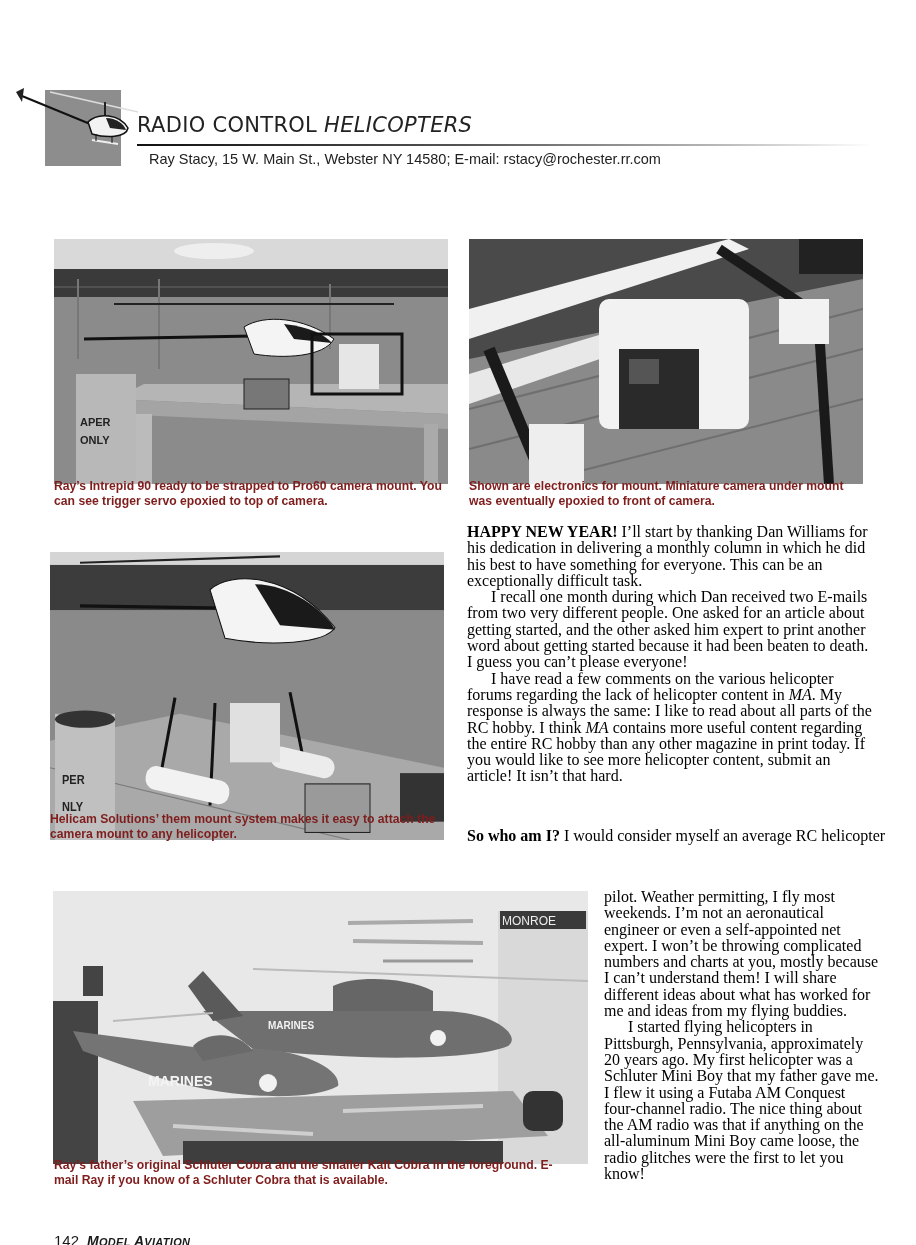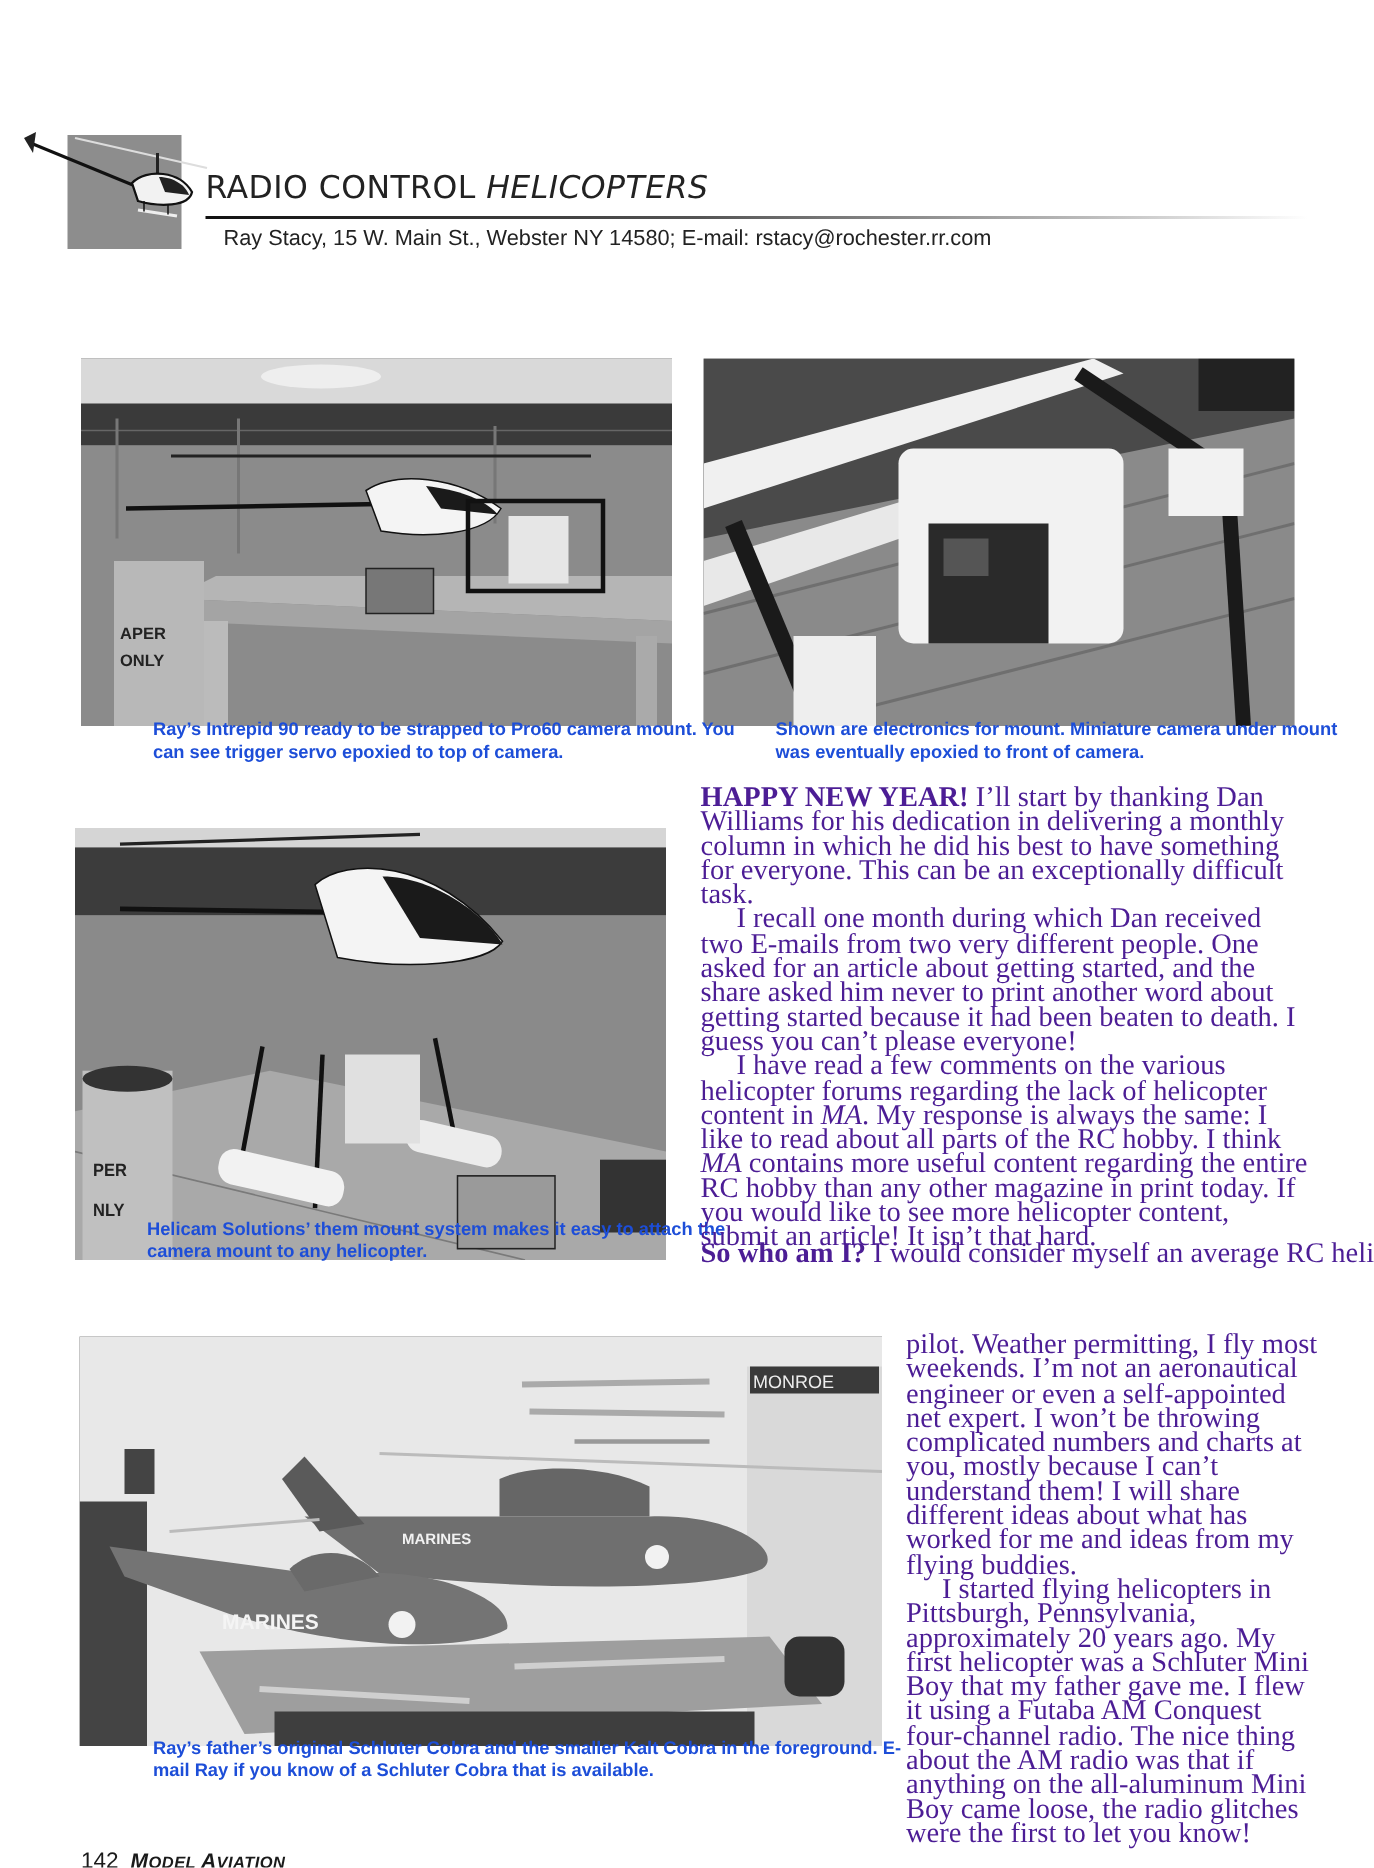--- a/index.html
+++ b/index.html
@@ -17,28 +17,28 @@
 
   
   .photo { overflow: hidden; background: #888; margin-top: 24px; }
   .photo svg { display: block; width: 100%; height: 100%; }
   .p1 { left: 54px; top: 215px; width: 394px; height: 245px; }
   .p2 { left: 469px; top: 215px; width: 394px; height: 245px; }
   .p3 { left: 50px; top: 528px; width: 394px; height: 288px; }
   .p4 { left: 53px; top: 867px; width: 535px; height: 273px; }
 
   
-  .caption { font-family: "Liberation Sans", sans-serif; font-weight: bold; font-size: 12.2px; line-height: 15px; color: #1d4ed8; margin-left: 48px; }
+  .caption { font-family: "Liberation Sans", sans-serif; font-weight: bold; font-size: 12.2px; line-height: 15px; color: #7f1d1d; }
   .c1 { left: 54px; top: 479px; width: 400px; }
   .c2 { left: 469px; top: 479px; width: 400px; }
   .c3 { left: 50px; top: 812px; width: 400px; }
   .c4 { left: 54px; top: 1158px; width: 520px; }
 
   
-  .bodytext { font-family: "Liberation Serif", serif; font-size: 19px; line-height: 16.3px; color: #4c1d95; }
+  .bodytext { font-family: "Liberation Serif", serif; font-size: 16px; line-height: 16.3px; color: #000000; }
   .col-right { left: 467px; top: 524px; width: 405px; }
   .col-right p, .col-wrap p { margin: 0; }
   .indent { text-indent: 24px; }
   .lead { font-weight: bold; }
   .col-wrap { left: 604px; top: 889px; width: 276px; }
   .sowho { left: 467px; top: 828px; white-space: nowrap; }
 
   
   .folio { left: 54px; top: 1208px; font-family: "Liberation Sans", sans-serif; font-size: 15px; color: #1a1a1a; white-space: nowrap; margin-top: 24px; }
   .folio .mag { font-weight: bold; font-style: italic; font-size: 11px; letter-spacing: 0.3px; margin-left: 8px; text-transform: uppercase; }
@@ -171,21 +171,21 @@
     <line x1="120" y1="235" x2="260" y2="243" stroke="#cfcfcf" stroke-width="4"></line>
     <rect x="30" y="75" width="20" height="30" fill="#444"></rect>
     <rect x="470" y="200" width="40" height="40" rx="10" fill="#333"></rect>
   </svg>
 </div>
 
 <div class="abs caption c4">Ray’s father’s original Schluter Cobra and the smaller Kalt Cobra in the foreground. E-mail Ray if you know of a Schluter Cobra that is available.</div>
 
 <div class="abs bodytext col-right">
   <p><span class="lead">HAPPY NEW YEAR!</span><span> I’ll start by thanking Dan Williams for his dedication in delivering a monthly column in which he did his best to have something for everyone. This can be an exceptionally difficult task.</span></p>
-  <p class="indent">I recall one month during which Dan received two E-mails from two very different people. One asked for an article about getting started, and the share asked him never to print another word about getting started because it had been beaten to death. I guess you can’t please everyone!</p>
+  <p class="indent">I recall one month during which Dan received two E-mails from two very different people. One asked for an article about getting started, and the other asked him expert to print another word about getting started because it had been beaten to death. I guess you can’t please everyone!</p>
   <p class="indent"><span>I have read a few comments on the various helicopter forums regarding the lack of helicopter content in </span><i>MA</i><span>. My response is always the same: I like to read about all parts of the RC hobby. I think </span><i>MA</i><span> contains more useful content regarding the entire RC hobby than any other magazine in print today. If you would like to see more helicopter content, submit an article! It isn’t that hard.</span></p>
 </div>
 
 <div class="abs bodytext sowho"><span class="lead">So who am I?</span><span> I would consider myself an average RC helicopter</span></div>
 
 <div class="abs bodytext col-wrap">
   <p>pilot. Weather permitting, I fly most weekends. I’m not an aeronautical engineer or even a self-appointed net expert. I won’t be throwing complicated numbers and charts at you, mostly because I can’t understand them! I will share different ideas about what has worked for me and ideas from my flying buddies.</p>
   <p class="indent">I started flying helicopters in Pittsburgh, Pennsylvania, approximately 20 years ago. My first helicopter was a Schluter Mini Boy that my father gave me. I flew it using a Futaba AM Conquest four-channel radio. The nice thing about the AM radio was that if anything on the all-aluminum Mini Boy came loose, the radio glitches were the first to let you know!</p>
 </div>
 

